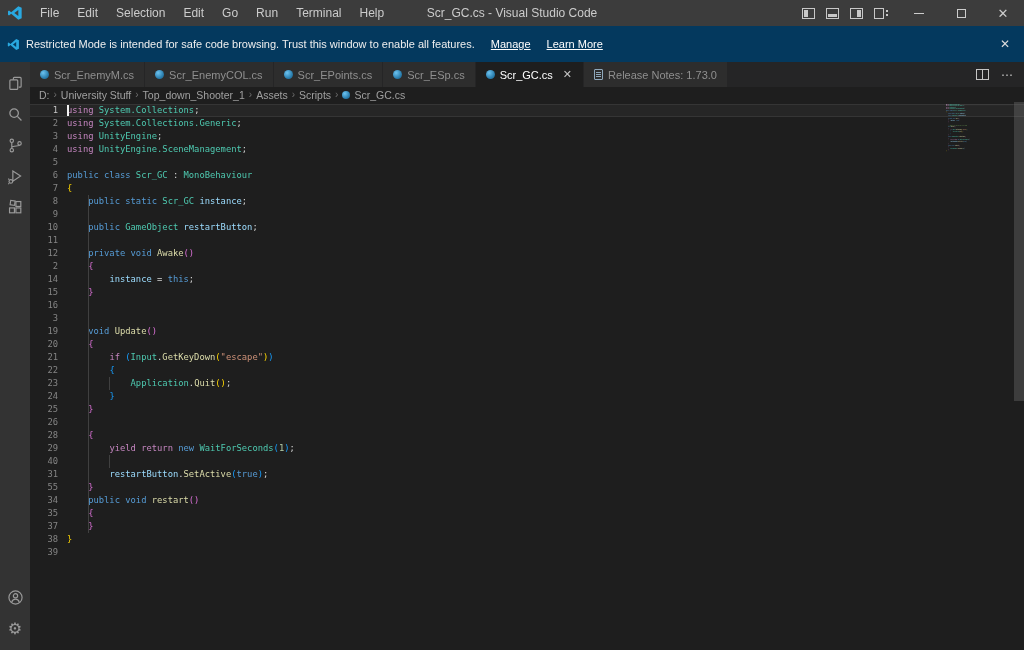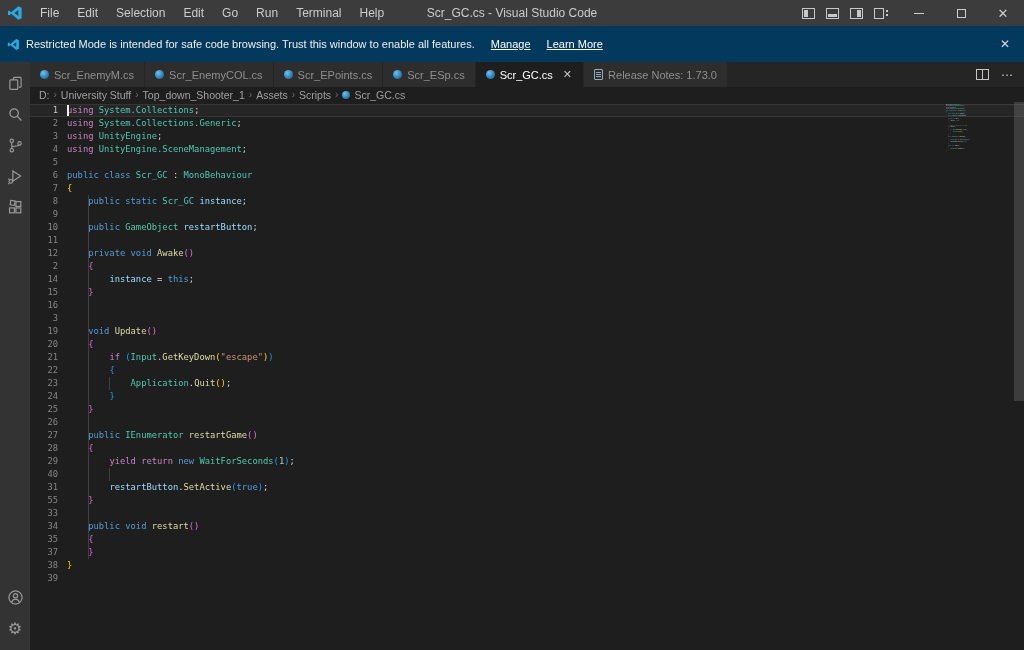--- a/index.html
+++ b/index.html
@@ -341,46 +341,38 @@
             </div>
             <div class="line">
               <span class="ln-num">25</span>
               <span class="ln-text"><span class="guide" style="left: 4ch;"></span><span class="tok pln">    </span><span class="tok b2">}</span></span>
             </div>
             <div class="line">
               <span class="ln-num">26</span>
               <span class="ln-text"><span class="guide" style="left: 4ch;"></span></span>
             </div>
             <div class="line">
-              <span class="ln-num">27</span>
-              <span class="ln-text"><span class="guide" style="left: 4ch;"></span><span class="tok pln">    </span><span class="tok kw">public </span><span class="tok type">IEnumerator</span><span class="tok pln"> </span><span class="tok fn">restartGame</span><span class="tok b2">()</span></span>
-            </div>
-            <div class="line">
               <span class="ln-num">28</span>
               <span class="ln-text"><span class="guide" style="left: 4ch;"></span><span class="tok pln">    </span><span class="tok b2">{</span></span>
             </div>
             <div class="line">
               <span class="ln-num">29</span>
               <span class="ln-text"><span class="guide" style="left: 4ch;"></span><span class="tok pln">        </span><span class="tok ctrl">yield return </span><span class="tok kw">new </span><span class="tok type">WaitForSeconds</span><span class="tok b3">(</span><span class="tok num">1</span><span class="tok b3">)</span><span class="tok pln">;</span></span>
             </div>
             <div class="line">
               <span class="ln-num">40</span>
               <span class="ln-text"><span class="guide" style="left: 4ch;"></span><span class="guide" style="left: 8ch;"></span></span>
             </div>
             <div class="line">
               <span class="ln-num">31</span>
               <span class="ln-text"><span class="guide" style="left: 4ch;"></span><span class="tok pln">        </span><span class="tok var">restartButton</span><span class="tok pln">.</span><span class="tok fn">SetActive</span><span class="tok b3">(</span><span class="tok kw">true</span><span class="tok b3">)</span><span class="tok pln">;</span></span>
             </div>
             <div class="line">
               <span class="ln-num">55</span>
               <span class="ln-text"><span class="guide" style="left: 4ch;"></span><span class="tok pln">    </span><span class="tok b2">}</span></span>
-            </div>
-            <div class="line">
-              <span class="ln-num">33</span>
-              <span class="ln-text"><span class="guide" style="left: 4ch;"></span></span>
             </div>
             <div class="line">
               <span class="ln-num">34</span>
               <span class="ln-text"><span class="guide" style="left: 4ch;"></span><span class="tok pln">    </span><span class="tok kw">public void </span><span class="tok fn">restart</span><span class="tok b2">()</span></span>
             </div>
             <div class="line">
               <span class="ln-num">35</span>
               <span class="ln-text"><span class="guide" style="left: 4ch;"></span><span class="tok pln">    </span><span class="tok b2">{</span></span>
             </div>
             <div class="line">

